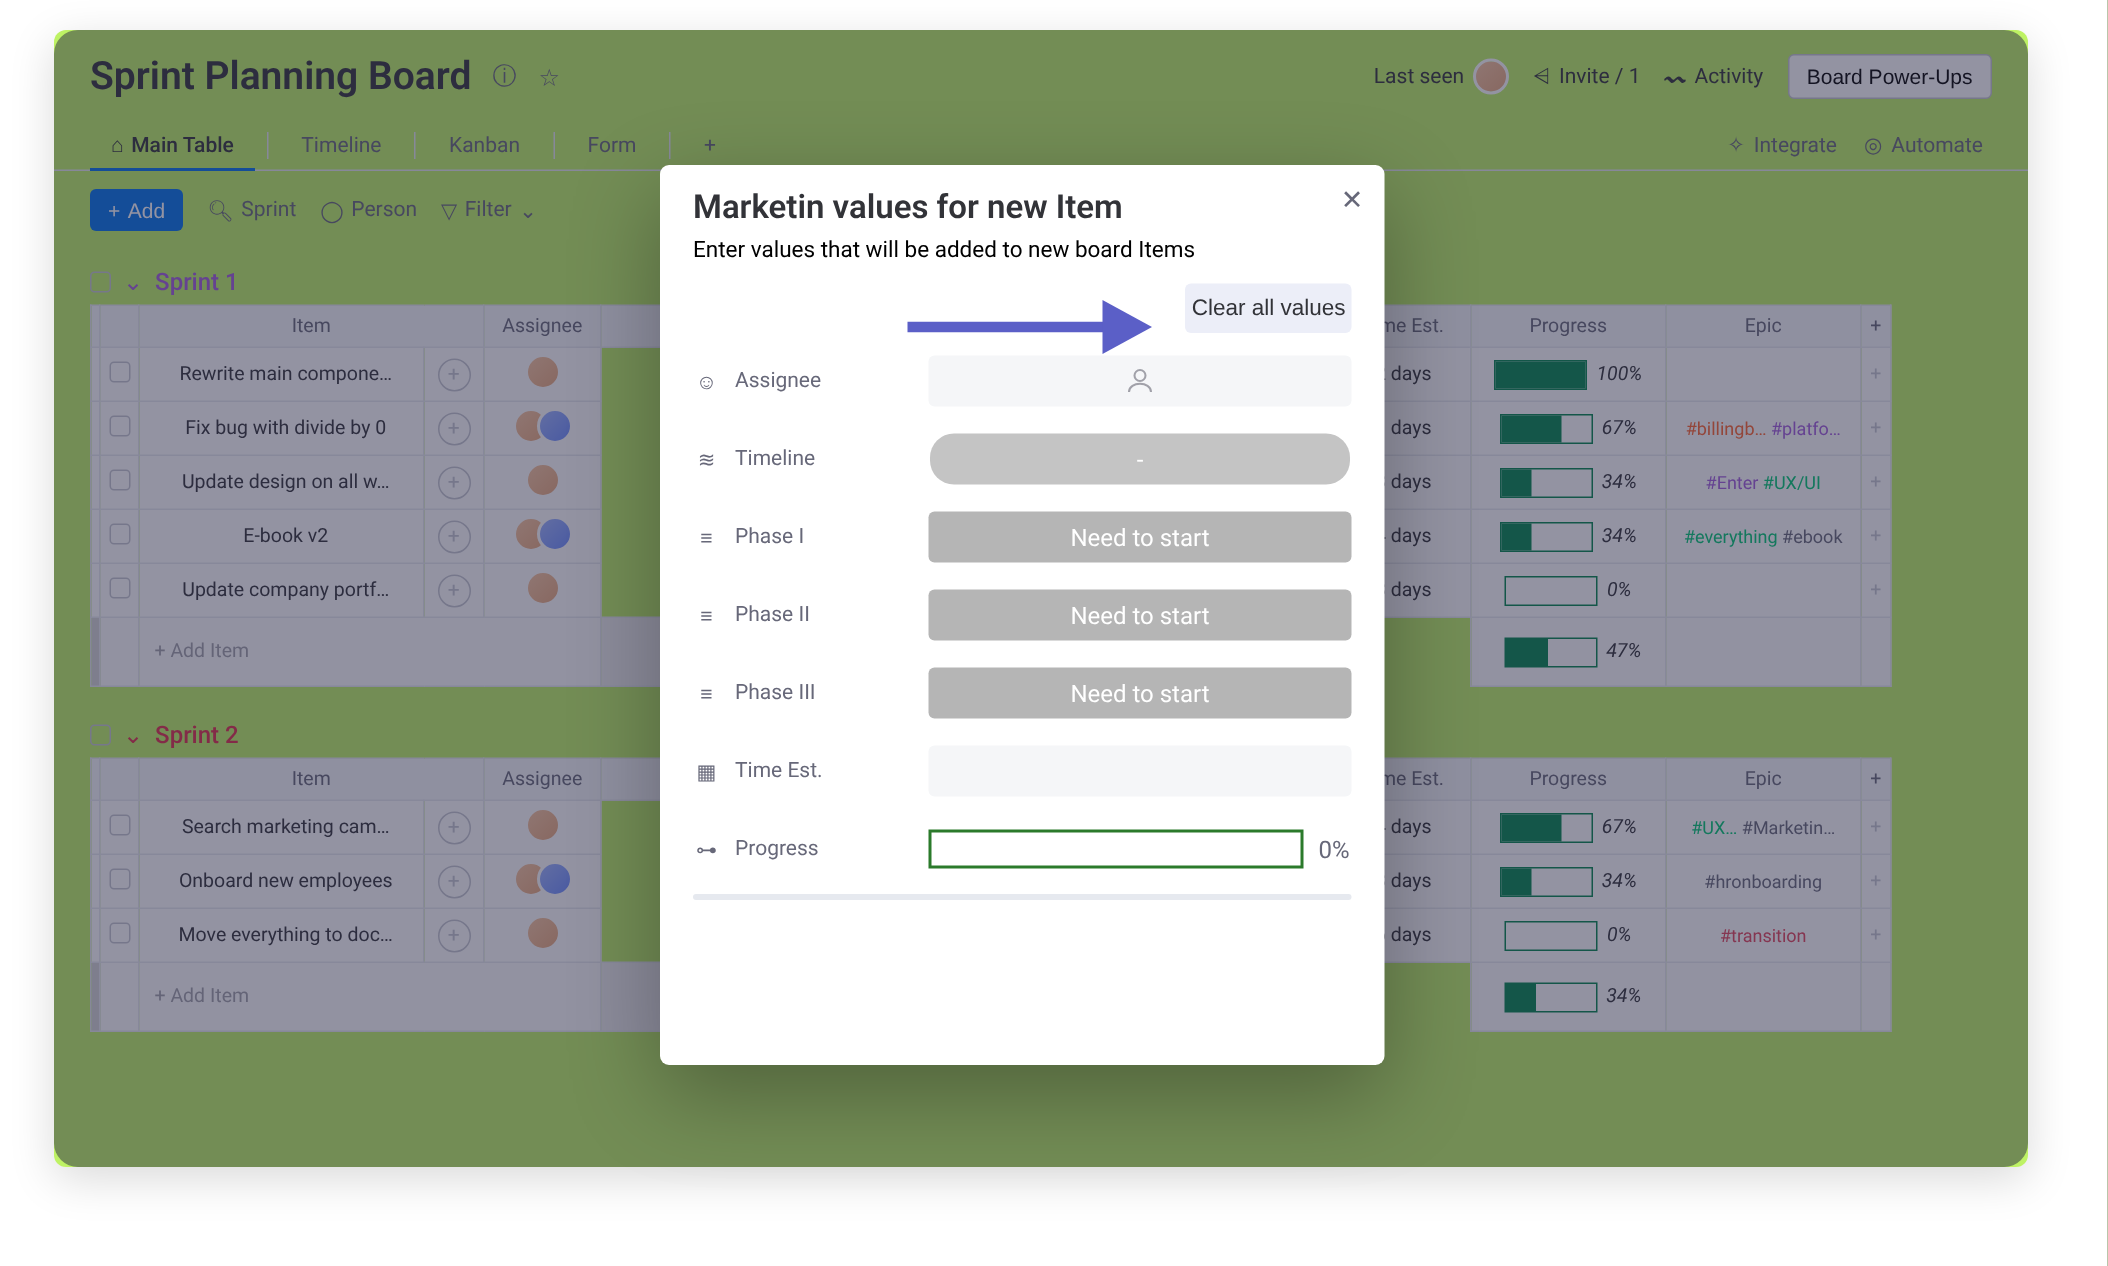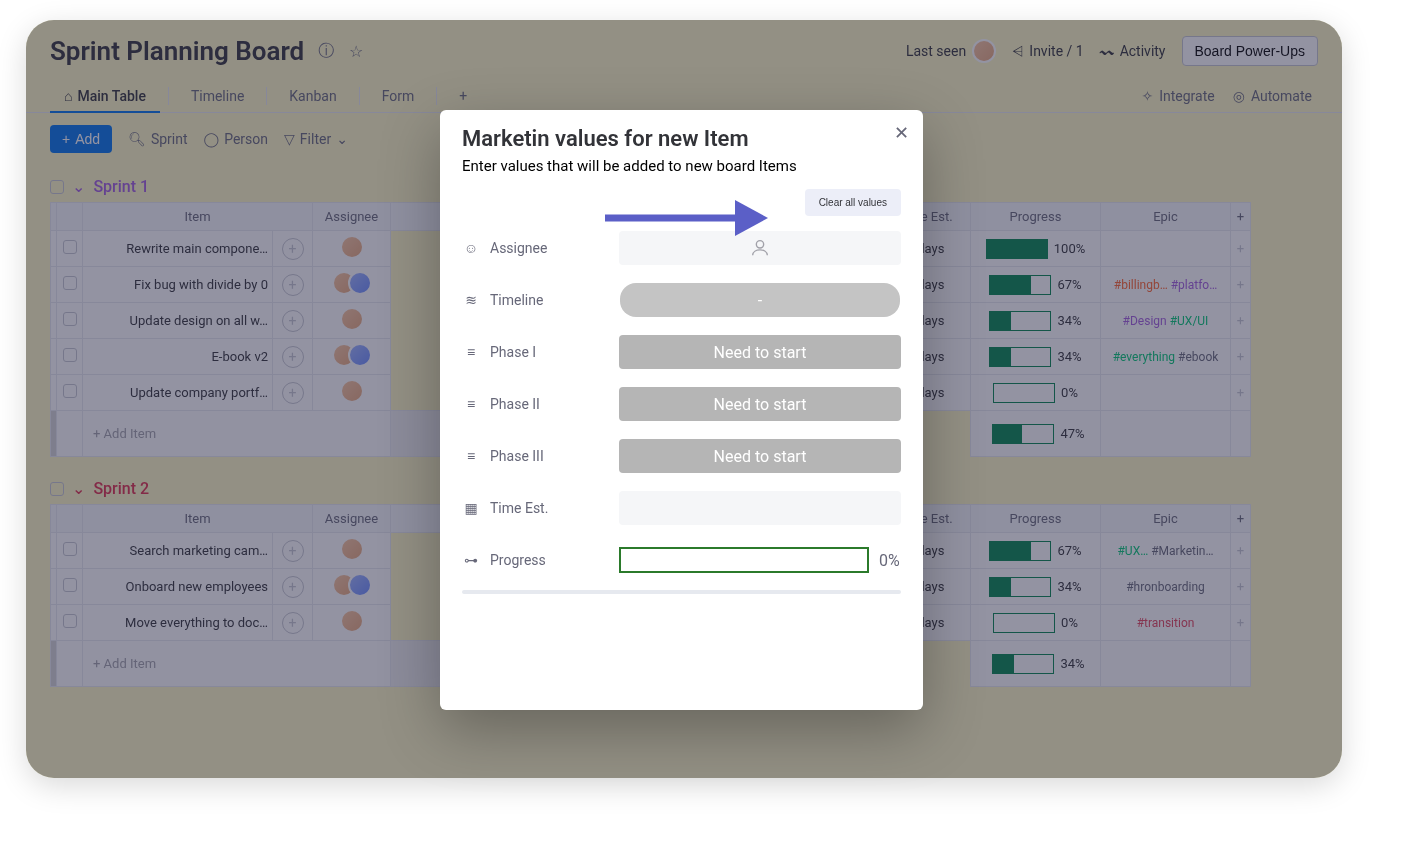--- a/index.html
+++ b/index.html
@@ -1,22 +1,22 @@
 <!DOCTYPE html>
 <html><head>
 <meta charset="utf-8">
 <style>
   * { box-sizing: border-box; margin: 0; padding: 0; }
   body {
     font-family: -apple-system, BlinkMacSystemFont, "Segoe UI", Roboto, Helvetica, Arial, sans-serif;
     background: #ffffff; width: 1405px; height: 844px; overflow: hidden;
   }
   .board-frame {
-    position: absolute; left: 26px; top: 20px; width: 1316px; height: 758px;
-    border-radius: 28px; background: #fef9c3; box-shadow: 0 8px 30px rgba(0,0,0,0.15);
+    position: absolute; left: 36px; top: 20px; width: 1316px; height: 758px;
+    border-radius: 8px; background: #bef264; box-shadow: 0 8px 30px rgba(0,0,0,0.15);
     overflow: hidden;
   }
   .overlay {
     position: absolute; inset: 0;
     background: rgba(40,40,70,0.5); z-index: 10; border-radius: 16px;
   }
 
   
   .board-header { display:flex; align-items:center; padding: 16px 24px 4px 24px; }
   .board-title { font-size: 26px; font-weight: 600; color:#323338; margin-right: 10px;}
@@ -42,47 +42,47 @@
   
   .group { padding: 6px 24px 12px 24px; }
   .group-header { display:flex;align-items:center; gap:8px; padding: 4px 0 6px 0; font-size:16px; font-weight:500;}
   .g-check { width:14px;height:14px; border:1px solid #c5c7d0; border-radius:3px; }
   .group-purple { color:#a25ddc; }
   .group-red { color:#df2f4a; }
   .chev { display:inline-block; transform:rotate(0deg);}
   .table { width:100%; border-collapse:collapse; font-size:13px; color:#323338; table-layout:fixed;}
   .table th { font-weight:400; color:#676879; padding:6px 4px; border:1px solid #e6e9ef; background:#f7f8fa; font-size:13px;}
   .table td { border:1px solid #e6e9ef; padding:3px 4px; background:#fff; text-align:center; height:36px;}
-  .table td.item-cell { text-align:right; padding-left:10px; white-space:nowrap; overflow:hidden; text-overflow:ellipsis;}
+  .table td.item-cell { text-align:center; padding-left:10px; white-space:nowrap; overflow:hidden; text-overflow:ellipsis;}
   .left-bar { width:6px; padding:0 !important; }
   .lb-purple { background:#a25ddc; }
   .lb-red { background:#df2f4a; }
   .chk { width:14px; height:14px; border:1px solid #c5c7d0; border-radius:3px; display:inline-block;}
   .expand { width:22px;height:22px;border-radius:50%;border:1px solid #c5c7d0; display:inline-flex;align-items:center;justify-content:center;color:#c5c7d0; font-size:14px;}
   .av-stack { display:inline-flex; }
   .av-stack .avatar-sm { margin-left:-8px; }
   .av-stack .avatar-sm:first-child { margin-left:0;}
-  .progress-wrap { display:flex; align-items:center; gap:6px; justify-content:center; padding:0 6px;}
+  .progress-wrap { display:flex; align-items:center; gap:6px; justify-content:center; padding:0 6px;font-style:italic;}
   .prog-bar { flex:0 0 62px; height:20px; border:1px solid #00854d; position:relative; }
   .prog-fill { position:absolute; left:0; top:0; bottom:0; background:#00854d; }
   .epic-cell { font-size:12px; white-space:nowrap; overflow:hidden; text-overflow:ellipsis;}
   .add-item-row td { background:#fdfdfd; color:#a1a1a9; text-align:left; padding-left:10px;}
 
   
   .modal {
     position:absolute; z-index:50; left:440px; top:110px; width:483px; height:600px;
     background:#fff; border-radius:6px; box-shadow:0 20px 60px rgba(0,0,0,0.3);
     display:flex; flex-direction:column;
   }
   .modal-body {padding:16px 22px 0 22px; flex:1; overflow:hidden;}
   .modal-title { font-size:22px; font-weight:600; color:#323338; margin-bottom:6px;}
   .modal-sub { font-size:15px; color:#000000; margin-bottom:14px;}
   .close-x { position:absolute; top:12px; right:14px; font-size:18px; color:#676879; cursor:pointer;}
   .clear-row { display:flex; justify-content:flex-end; margin-bottom:6px;}
-  .clear-btn { background:#eceef8; border:none; padding:8px 14px; border-radius:4px; font-size:10px; color:#323338;}
+  .clear-btn { background:#eceef8; border:none; padding:8px 4px; border-radius:4px; font-size:15px; color:#323338;}
   .field-row { display:flex; align-items:center; gap:12px; height:52px; }
   .field-label { display:flex; align-items:center; gap:10px; width:145px; color:#676879; font-size:14px;}
   .field-icon { width:18px; color:#676879; text-align:center;}
   .field-value { flex:1; height:34px; background:#f5f6f8; border-radius:4px; display:flex; align-items:center; justify-content:center; color:#676879;}
   .field-value.timeline { background:#c4c4c4; border-radius:16px; color:#fff; width:280px; flex:0 0 280px; margin:0 auto;}
   .field-value.status-need { background:#b5b5b5; color:#fff;}
   .field-value.progress-field { background:transparent; justify-content:flex-start; gap:10px;}
   .prog-input { flex:0 0 250px; height:26px; border:2px solid #2b7a2b; background:#fff;}
   .modal-footer { display:flex; justify-content:flex-end; align-items:center; gap:14px; padding:14px 22px 18px 22px;}
   .cancel-btn { background:transparent; border:none; font-size:15px; color:#323338;}
@@ -257,21 +257,21 @@
               <td style="width:50px;color:#fff;background:#0086c0;">ess</td>
       <td style="width:90px">3 days</td>
       <td style="width:130px">
                 <div class="progress-wrap">
                   <div class="prog-bar">
                     <div class="prog-fill" style="width:34%"></div>
                   </div>
                   <span>34%</span>
                 </div>
               </td>
-      <td class="epic-cell" style="width:130px"><span style="color:#a25ddc">#Design</span>  <span style="color:#00c875">#UX/UI</span></td>
+      <td class="epic-cell" style="width:130px"><span style="color:#a25ddc">#Enter</span>  <span style="color:#00c875">#UX/UI</span></td>
       <td style="width:20px;color:#c5c7d0">+</td>
     </tr>
             <tr>
       <td class="left-bar lb-purple"></td>
       <td style="width:26px"><span class="chk"></span></td>
       <td class="item-cell">E-book v2</td>
       <td style="width:40px"><span class="expand">+</span></td>
       <td style="width:78px"><span class="av-stack">
                   <span class="avatar-sm"></span>
                   <span class="avatar-sm" style="background:linear-gradient(135deg,#9db4ff,#6b8cff)"></span>

